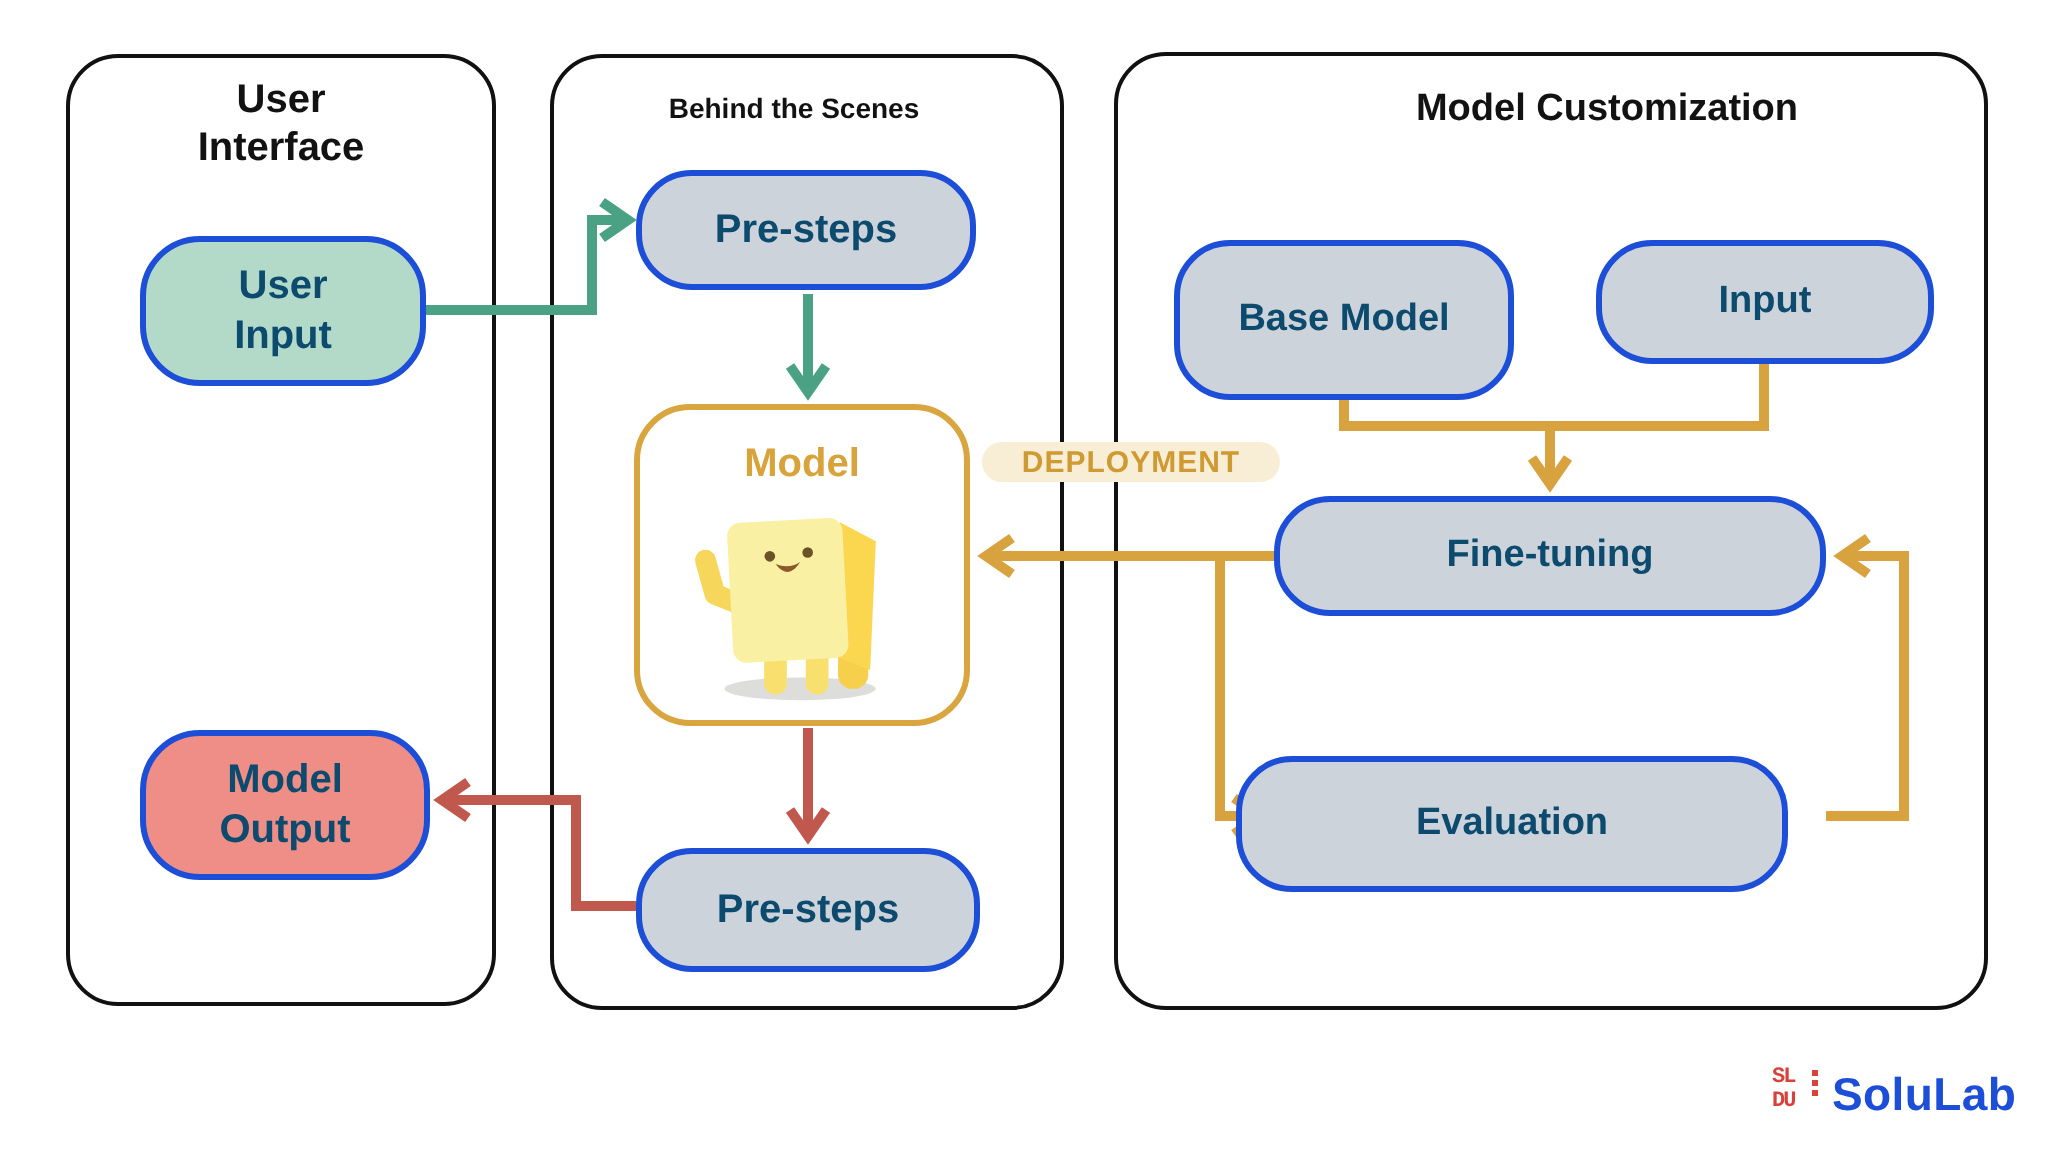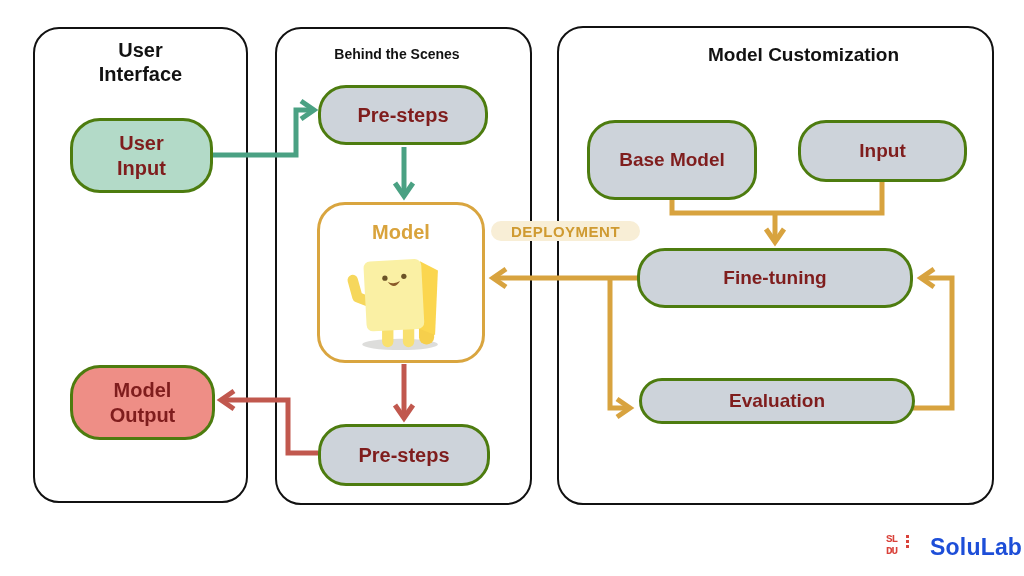--- a/index.html
+++ b/index.html
@@ -11,40 +11,40 @@
     position:absolute;background:#ffffff;border:2.5px solid #111111;
     border-radius:26px;z-index:1;box-sizing:border-box;
   }
   .panel-title{
     position:absolute;z-index:6;text-align:center;font-weight:700;
     font-size:20px;line-height:1.2;color:#121212;white-space:pre-line;
   }
   .arrows{position:absolute;left:0;top:0;z-index:4;}
   .node{
     position:absolute;z-index:6;display:flex;align-items:center;justify-content:center;
-    box-sizing:border-box;border:3px solid #4d7c0f;border-radius:28px;
-    font-weight:700;color:#7f1d1d;text-align:center;white-space:pre-line;line-height:1.25;
+    box-sizing:border-box;border:3px solid #1d4ed8;border-radius:28px;
+    font-weight:700;color:#0c4a6e;text-align:center;white-space:pre-line;line-height:1.25;
   }
   .node-green{background:#b3dac8;border-radius:30px;font-size:20px;}
   .node-red{background:#ee8e86;border-radius:30px;font-size:20px;}
   .node-gray{background:#cdd3da;font-size:20px;}
   .node-gray.wide{font-size:19px;}
   .model-box{
     position:absolute;z-index:6;box-sizing:border-box;background:#ffffff;
     border:3px solid #d9a53f;border-radius:28px;display:flex;flex-direction:column;
     align-items:center;
   }
   .model-label{font-weight:700;font-size:20px;color:#d9a33c;margin-top:16px;}
   .deploy-pill{
     position:absolute;z-index:5;display:flex;align-items:center;justify-content:center;
     background:#f8eed6;border-radius:18px;color:#cf9a31;font-weight:700;
     font-size:15px;letter-spacing:0.5px;
   }
   .logo{
-    position:absolute;z-index:6;display:flex;align-items:center;gap:20px;
+    position:absolute;z-index:6;display:flex;align-items:center;gap:6px;
   }
   .logo-mark{
     position:relative;width:24px;height:27px;color:#d9423a;
     font-family:"Liberation Mono", monospace;font-weight:700;font-size:11px;
     line-height:1.05;letter-spacing:-1px;
   }
   .logo-mark .row{display:block;}
   .logo-mark .bits{position:absolute;right:1px;top:1px;display:flex;flex-direction:column;gap:2px;}
   .logo-mark .bits i{display:block;width:3px;height:3px;background:#d9423a;}
   .logo-text{font-size:23px;font-weight:700;color:#1d4ed8;letter-spacing:0.2px;}
@@ -105,21 +105,21 @@
   <div class="node node-gray" style="left:318px;top:85px;width:170px;height:60px;">Pre-steps</div>
 
   <div class="node node-gray" style="left:318px;top:424px;width:172px;height:62px;">Pre-steps</div>
 
   <div class="node node-gray wide" style="left:587px;top:120px;width:170px;height:80px;">Base Model</div>
 
   <div class="node node-gray wide" style="left:798px;top:120px;width:169px;height:62px;">Input</div>
 
   <div class="node node-gray wide" style="left:637px;top:248px;width:276px;height:60px;">Fine-tuning</div>
 
-  <div class="node node-gray wide" style="left:639px;top:378px;width:276px;height:46px;">Evaluation</div>
+  <div class="node node-gray wide" style="left:618px;top:378px;width:276px;height:68px;">Evaluation</div>
 
   <div class="model-box" style="left:317px;top:202px;width:168px;height:161px;">
     <div class="model-label">Model</div>
     <svg viewBox="0 0 130 112" width="124" height="106" style="margin-top:2px;">
       <ellipse cx="64" cy="104" rx="40" ry="6" fill="#d4d4d2" opacity="0.8"></ellipse>
       <rect x="84" y="68" width="16" height="36" rx="7.5" fill="#f6cf4c"></rect>
       <path d="M85,16 L104,26 L101,94 L83,87 Z" fill="#fbd64f"></path>
       <rect x="45" y="78" width="12" height="29" rx="6" fill="#f9e06e"></rect>
       <rect x="67" y="80" width="12" height="27" rx="6" fill="#f9e06e"></rect>
       <path d="M34,60 L19,54 L14,36" fill="none" stroke="#f6d75c" stroke-width="11" stroke-linecap="round" stroke-linejoin="round"></path>

